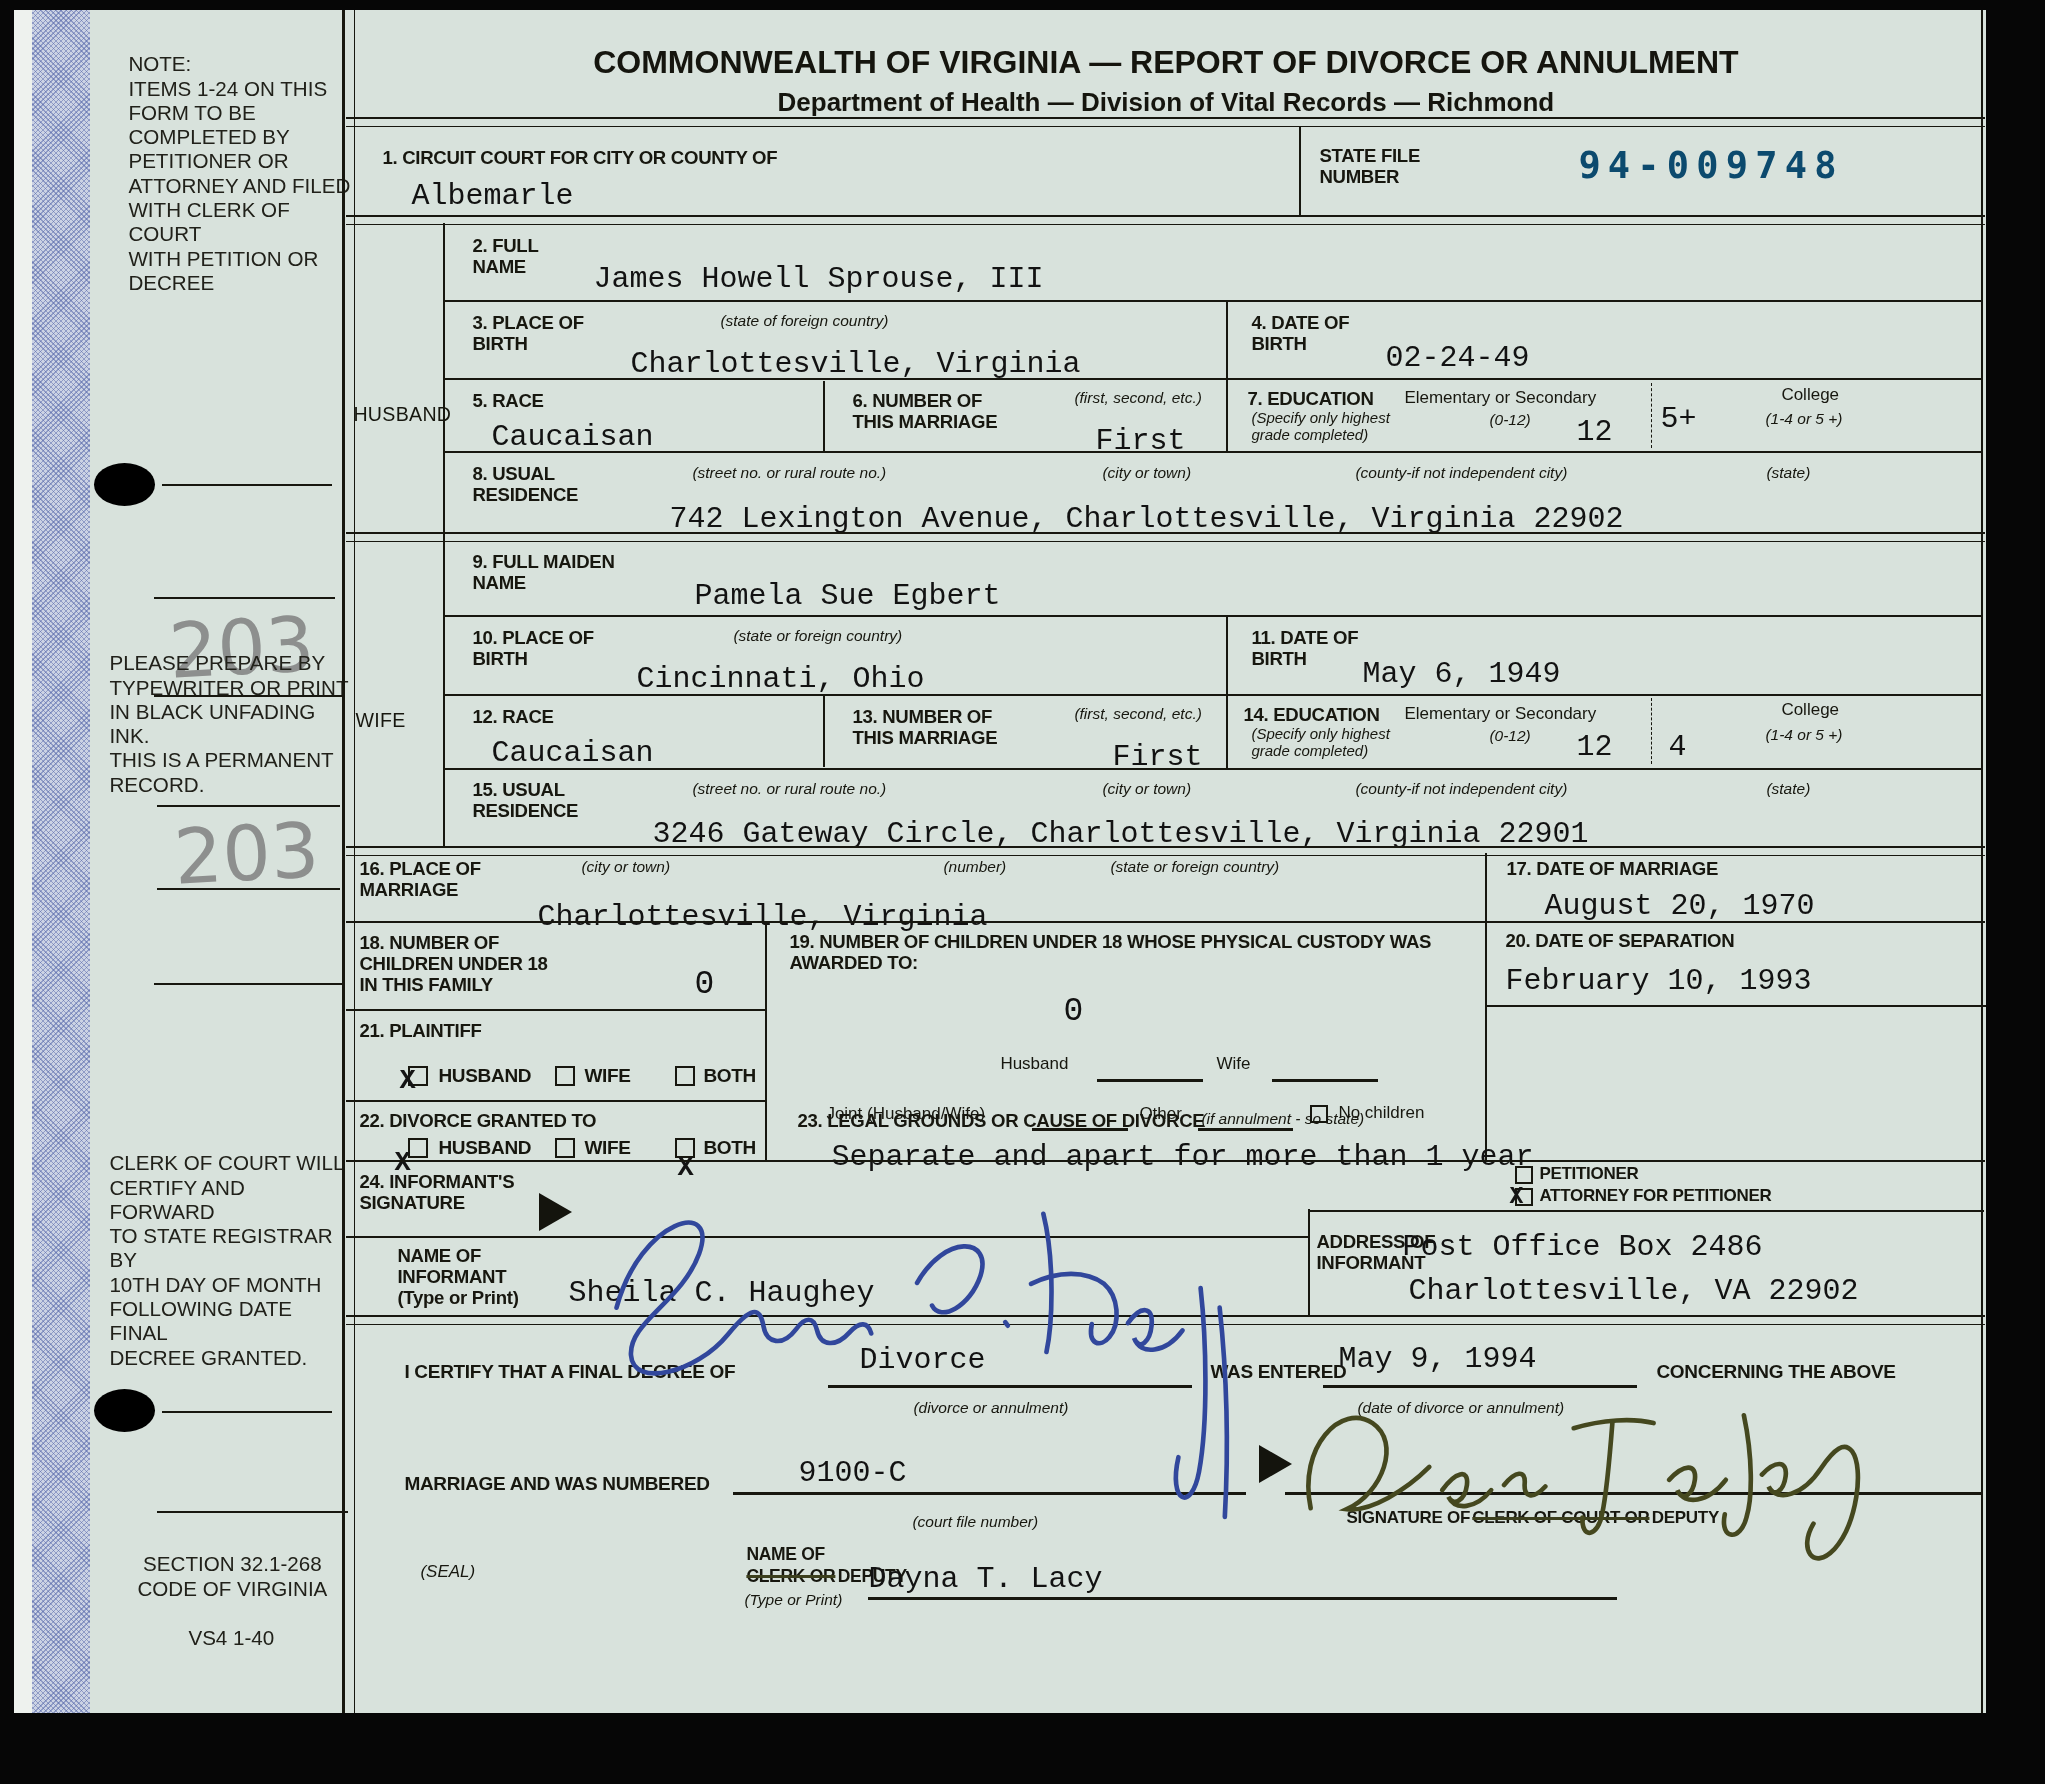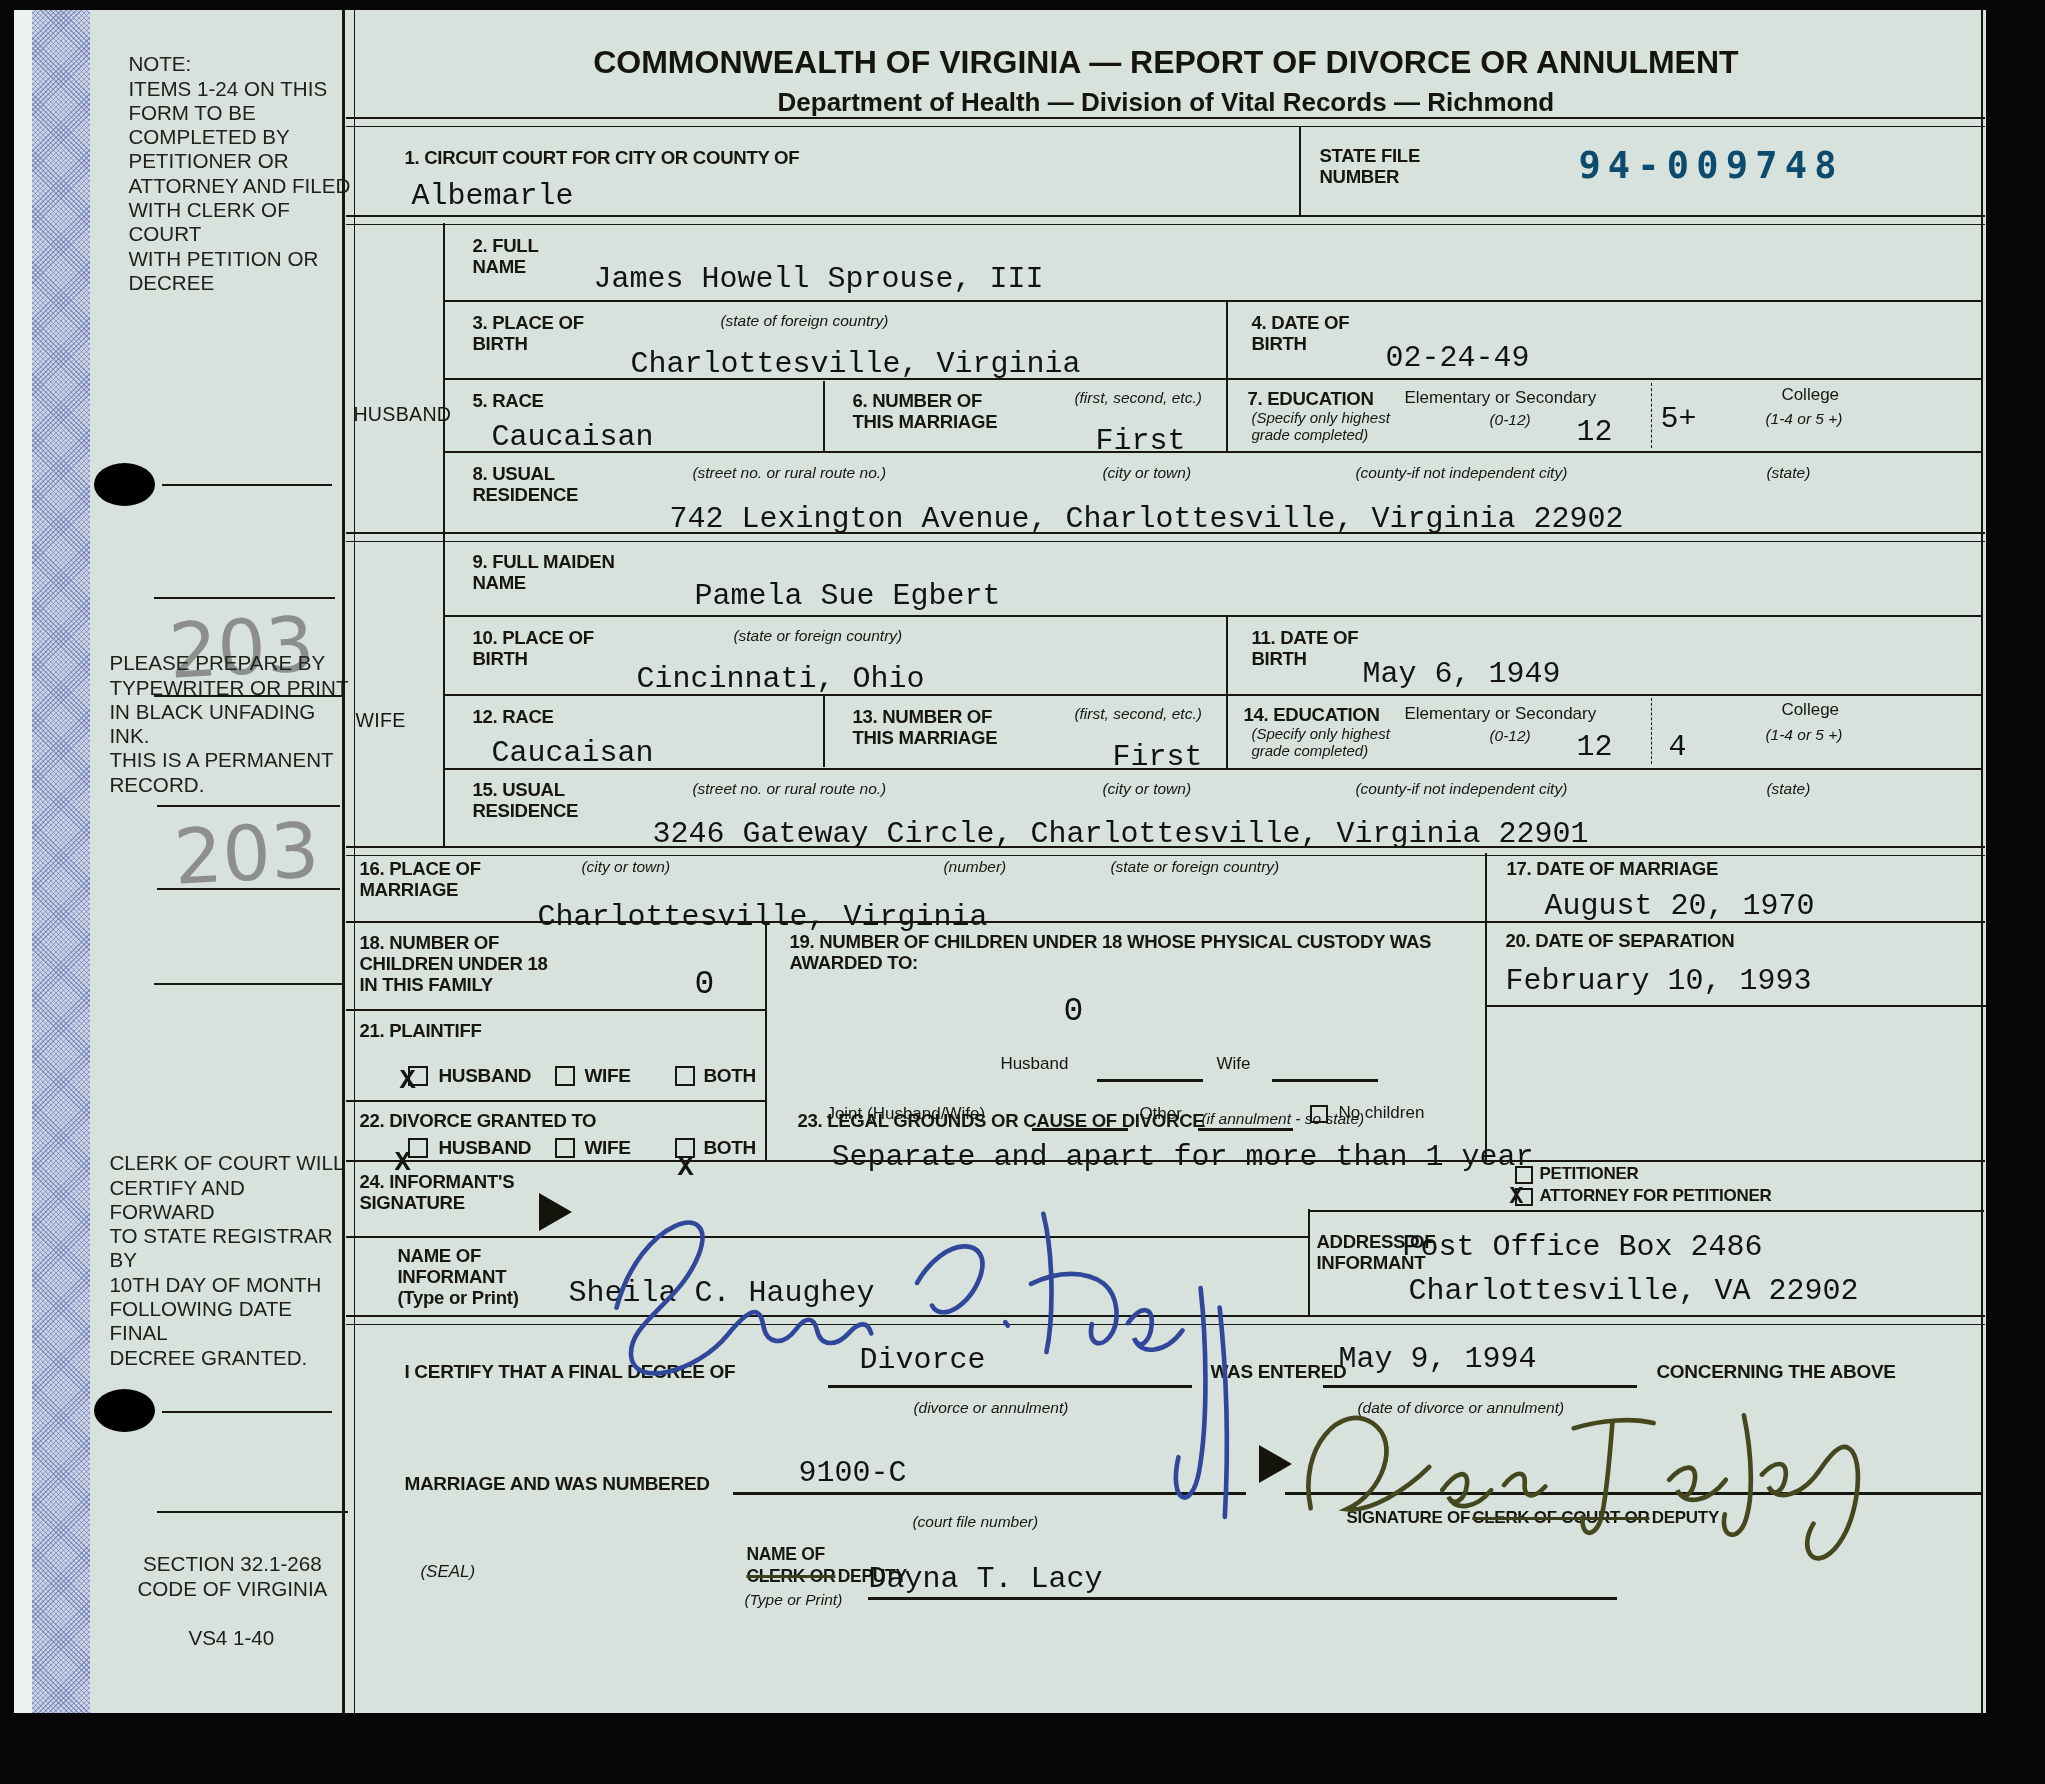--- a/index.html
+++ b/index.html
@@ -79,21 +79,21 @@
 CODE OF VIRGINIA</div>
   <div class="abs note" style="left:174px;top:1616px;">VS4 1-40</div>
 
   <div class="vdbl" style="left:328px;top:0;height:1703px;"></div>
   <div class="vr" style="left:1967px;top:0;height:1703px;"></div>
 
   <div class="abs" style="left:332px;top:34px;width:1639px;text-align:center;font-weight:700;font-size:32px;color:#15150e;">COMMONWEALTH OF VIRGINIA — REPORT OF DIVORCE OR ANNULMENT</div>
   <div class="abs" style="left:332px;top:77px;width:1639px;text-align:center;font-weight:700;font-size:26px;color:#15150e;">Department of Health — Division of Vital Records — Richmond</div>
   <div class="dbl" style="left:332px;top:107px;width:1639px;"></div>
 
-  <div class="abs lbl" style="left:368px;top:138px;margin-left:22px;">1. CIRCUIT COURT FOR CITY OR COUNTY OF</div>
+  <div class="abs lbl" style="left:368px;top:138px;">1. CIRCUIT COURT FOR CITY OR COUNTY OF</div>
   <div class="abs typed" style="left:397px;top:171px;">Albemarle</div>
   <div class="vr" style="left:1285px;top:117px;height:90px;"></div>
   <div class="abs lbl pre" style="left:1305px;top:136px;">STATE FILE
 NUMBER</div>
   <div class="abs stamp" style="left:1564px;top:134px;">94-009748</div>
   <div class="dbl" style="left:332px;top:205px;width:1639px;"></div>
 
   <div class="abs band" style="left:339px;top:393px;">HUSBAND</div>
   <div class="vr" style="left:429px;top:213px;height:624px;"></div>
 

